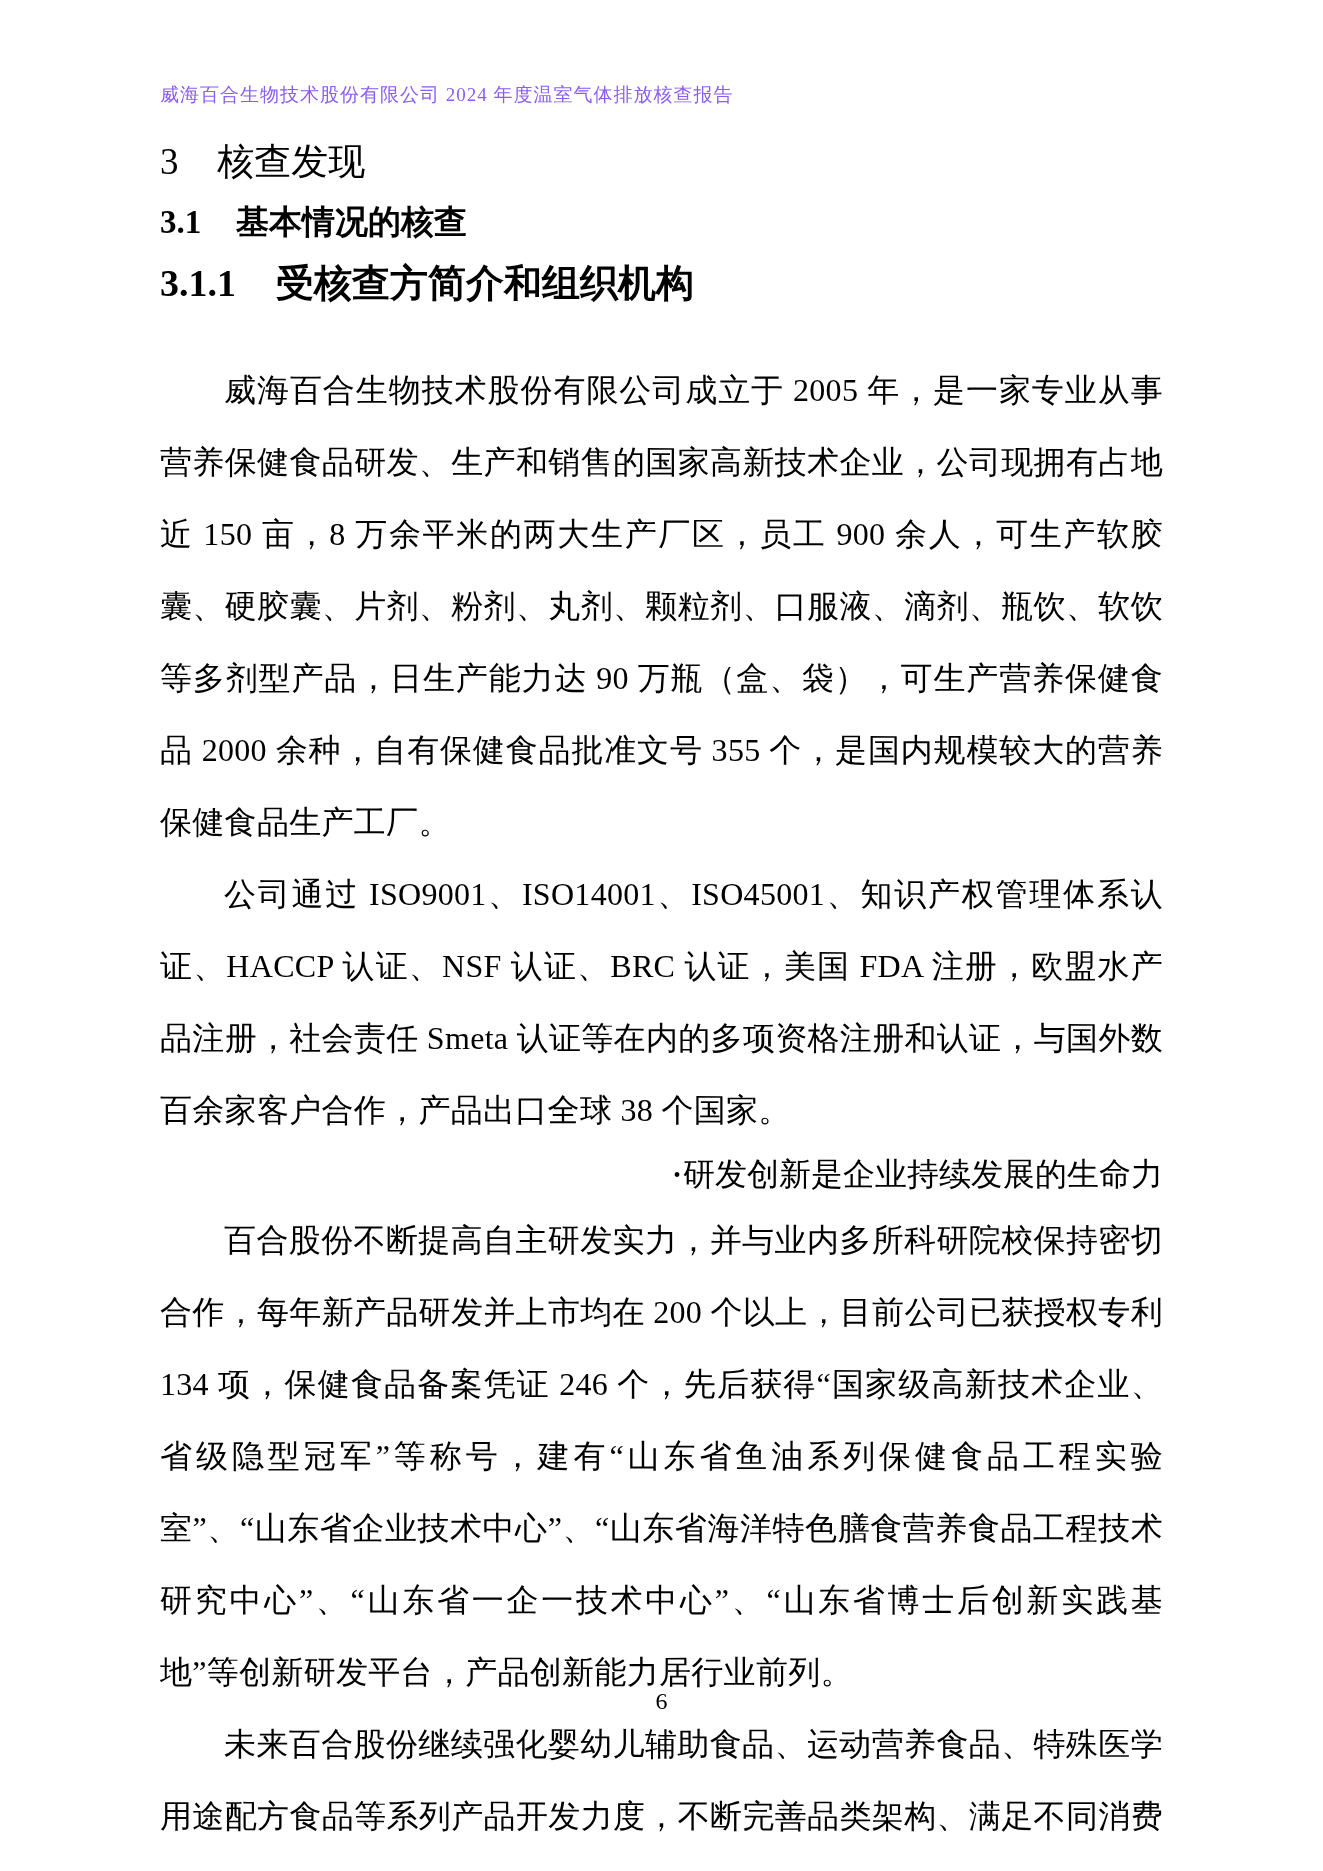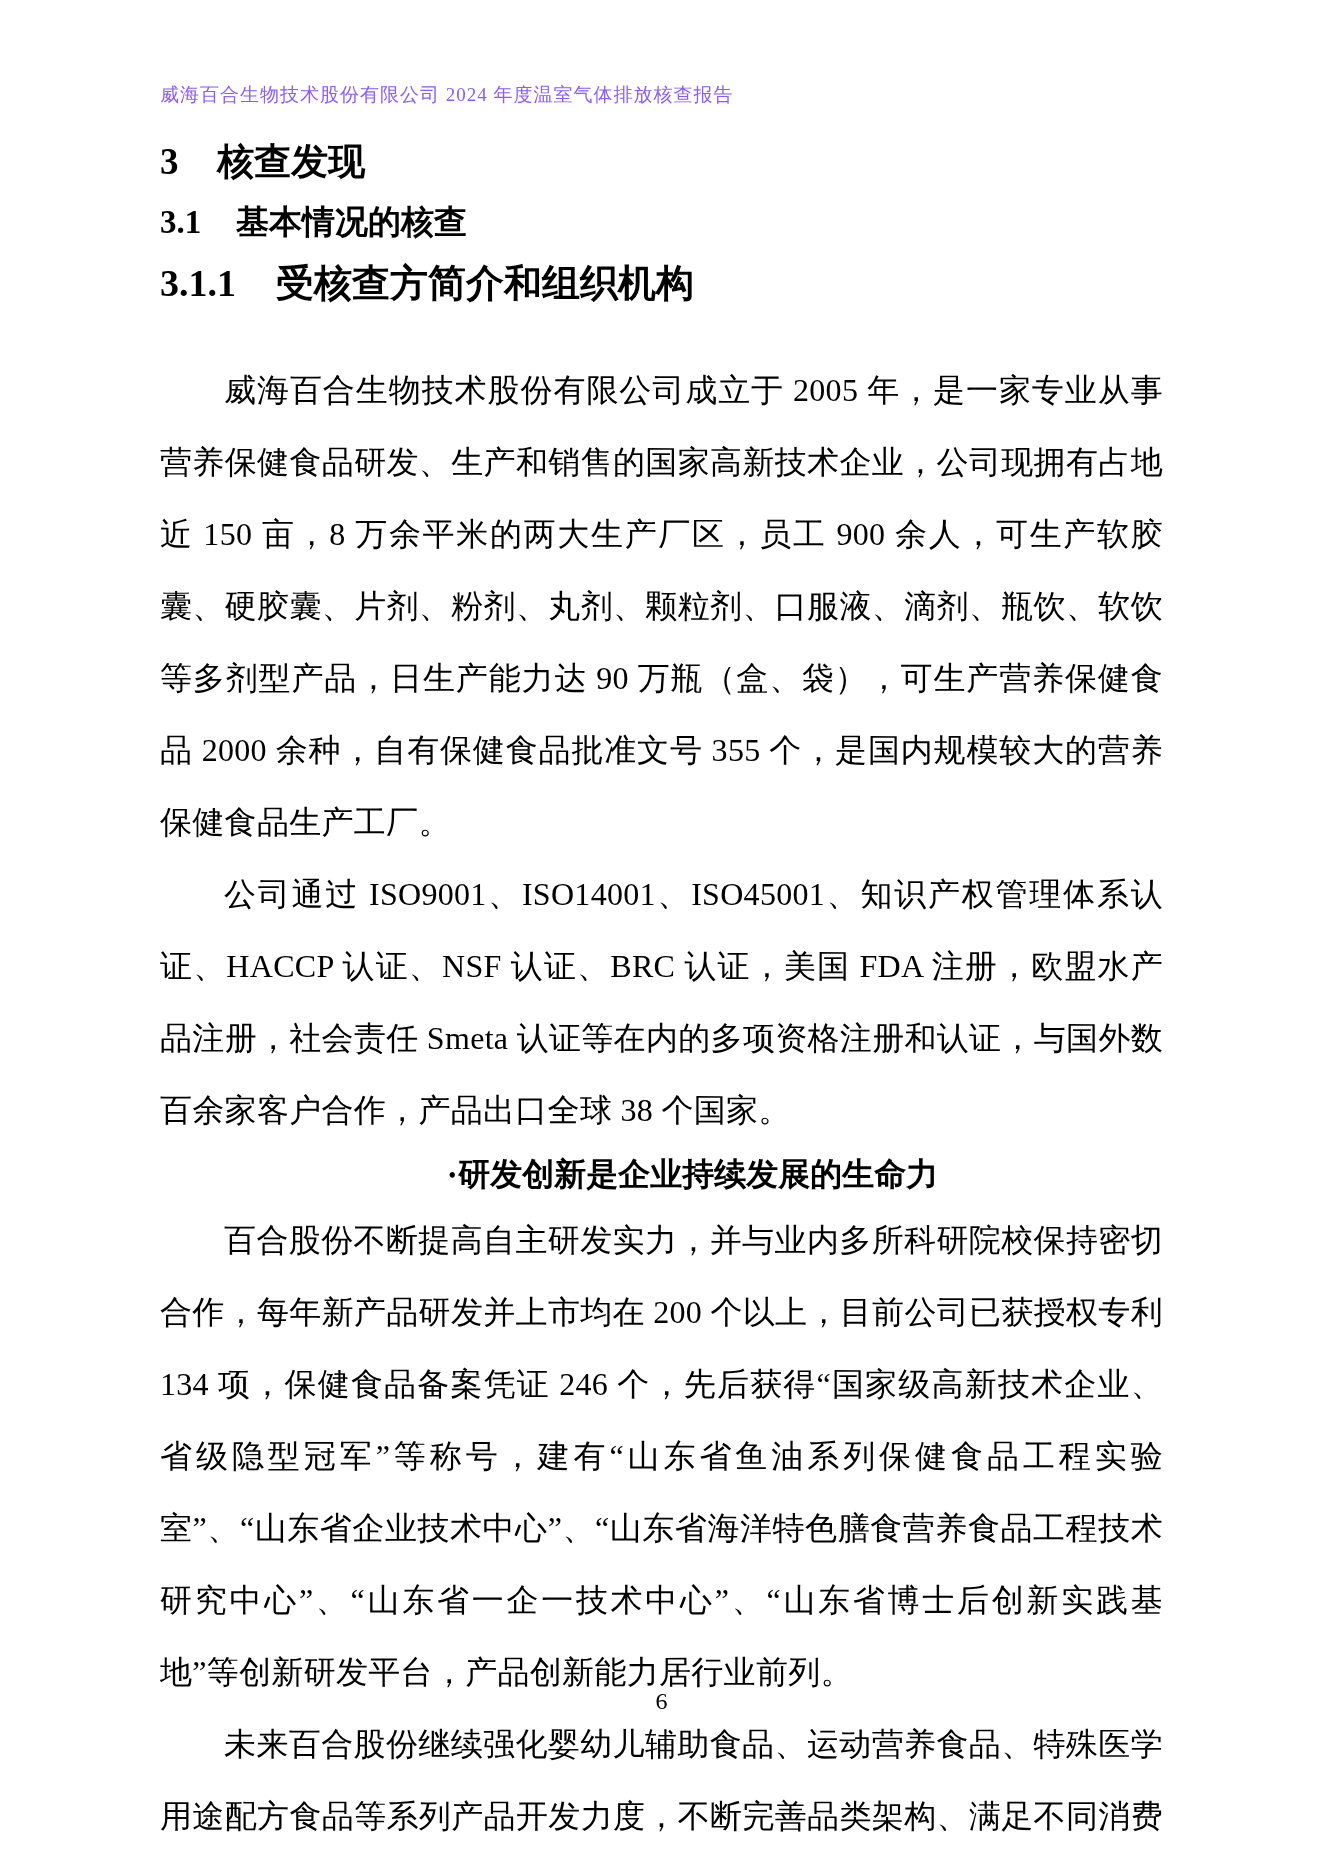--- a/index.html
+++ b/index.html
@@ -19,21 +19,21 @@
   }
   .doc-header {
     font-size: 19px;
     letter-spacing: 1px;
     color: #8b5cf6;
     margin-bottom: 32px;
     white-space: nowrap;
   }
   h1.doc-h1 {
     font-size: 37px;
-    font-weight: bold;
+    font-weight: normal;
     line-height: 1.2;
     margin: 4px 0 19px 0;
   }
   h2.doc-h2 {
     font-size: 33px;
     font-weight: bold;
     line-height: 1.2;
     margin: 0 0 17px 0;
   }
   h3.doc-h3 {
@@ -48,22 +48,21 @@
     font-size: 32px;
     line-height: 72px;
     text-align: justify;
     text-indent: 2em;
     letter-spacing: 0.3px;
   }
   p.bullet-line {
     font-size: 32px;
     line-height: 57px;
     padding-left: 2em;
-    text-align: center;
-    font-weight: bold;
+    text-align: right;
   }
   .bullet-marker {
     font-size: 20px;
     vertical-align: 0.18em;
     margin-right: 0.12em;
   }
   .page-footer {
     position: absolute;
     left: 0;
     right: 0;

